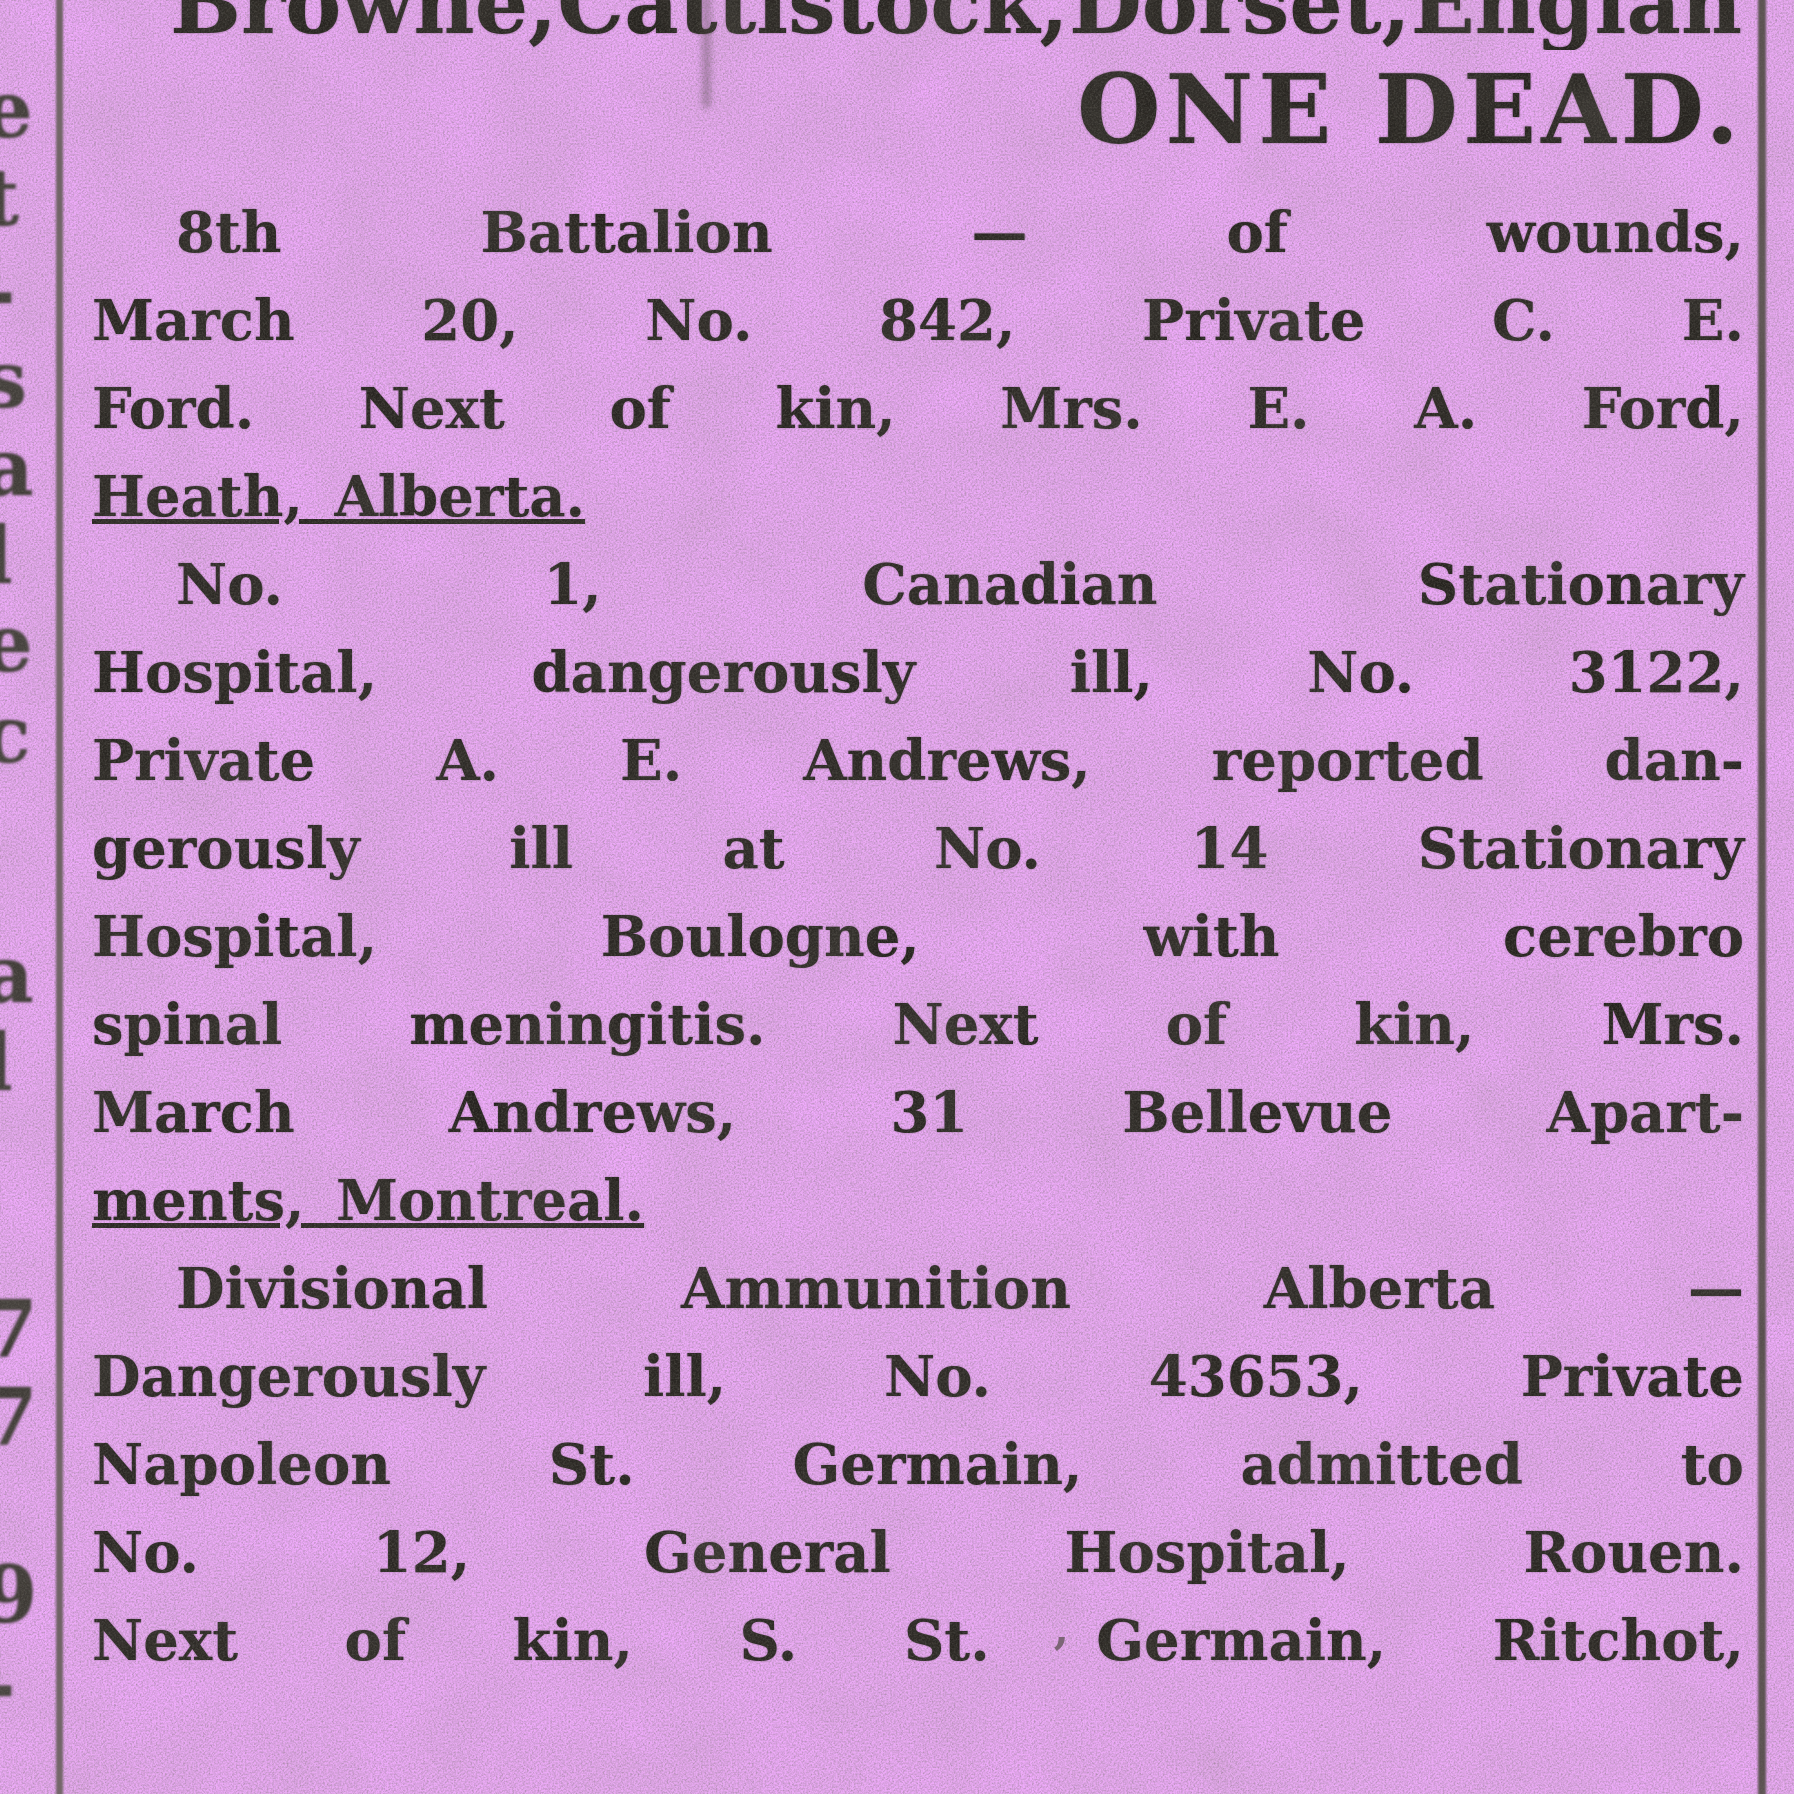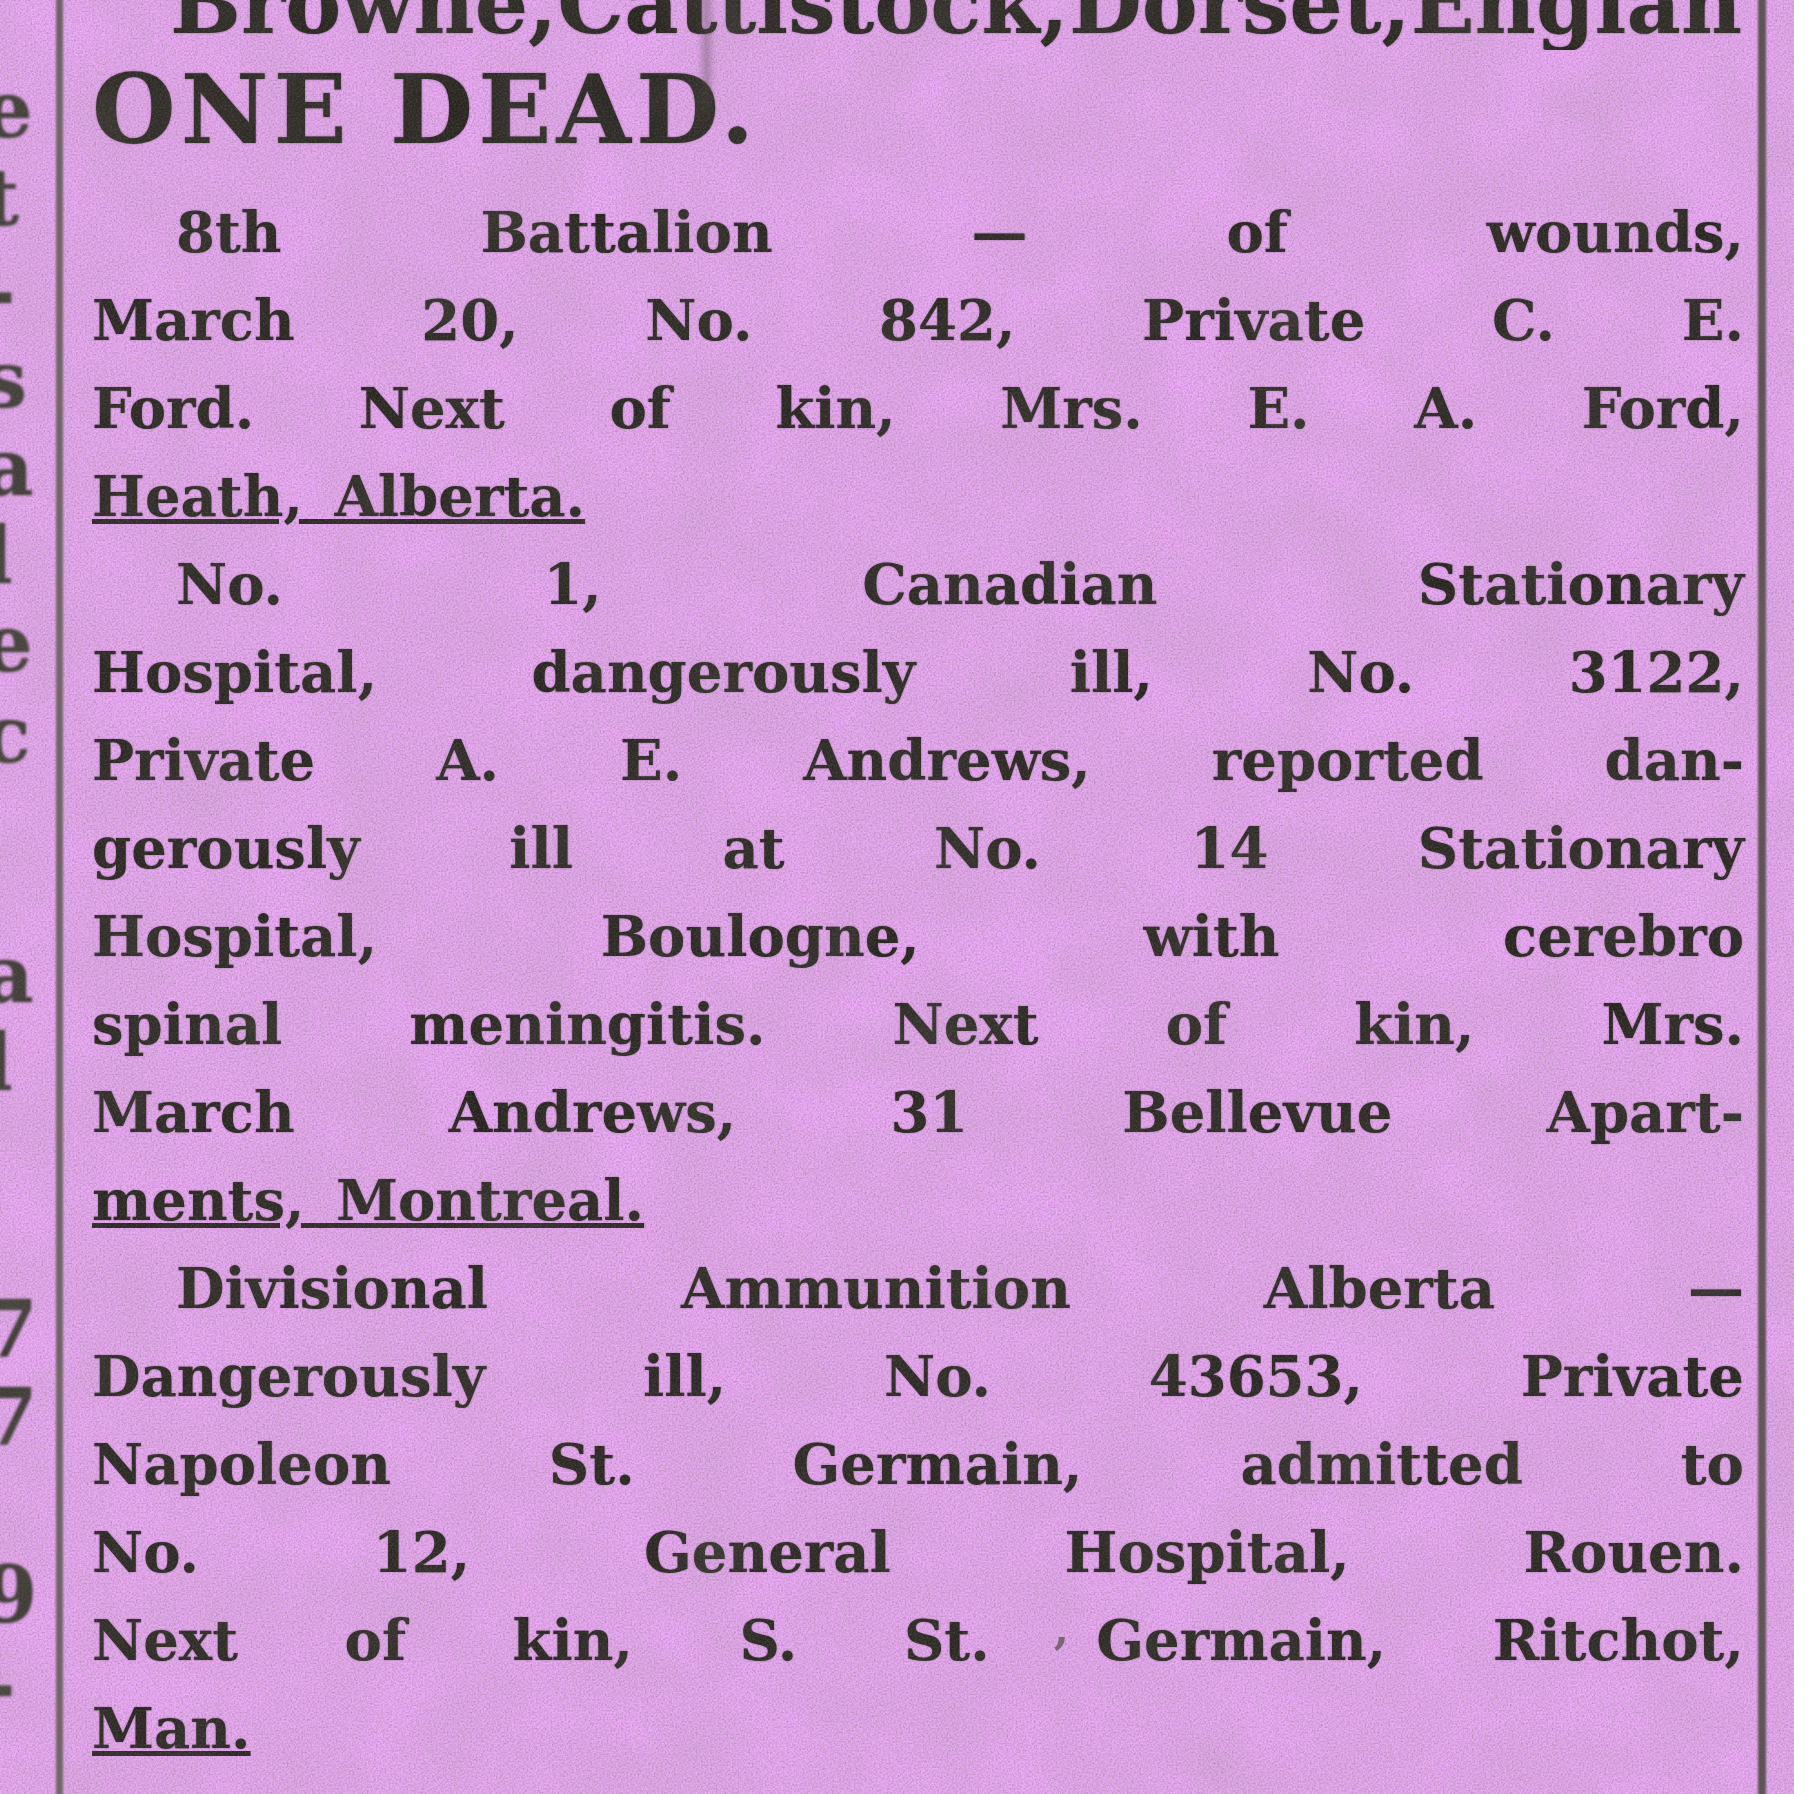--- a/index.html
+++ b/index.html
@@ -19,21 +19,21 @@
   .cut{height:50px;overflow:hidden;position:relative;}
   .cut .row{
     display:flex;justify-content:space-between;box-sizing:border-box;
     width:1460px;padding-left:78px;
     font-size:84px;font-weight:bold;white-space:nowrap;
     transform:translateY(-46px);
     text-shadow:0 0 2px rgba(30,26,22,.55);
   }
   .headline{
     margin:10px 0 28px 0;height:100px;line-height:100px;
-    text-align:left;font-size:96px;font-weight:bold;letter-spacing:5px;
+    text-align:right;font-size:96px;font-weight:bold;letter-spacing:5px;
     text-shadow:0 0 2px rgba(30,26,22,.6);
   }
   .line{
     height:88px;line-height:88px;font-size:56px;font-weight:bold;
     white-space:nowrap;text-shadow:0 0 1.5px rgba(30,26,22,.6);
   }
   .line.just{display:flex;justify-content:space-between;}
   .line.ind{padding-left:84px;}
   .line.plain{word-spacing:12px;text-decoration:underline;}
   
@@ -197,21 +197,20 @@
         </div>
         <div class="line just">
           <span>Next</span>
           <span>of</span>
           <span>kin,</span>
           <span>S.</span>
           <span>St.</span>
           <span>Germain,</span>
           <span>Ritchot,</span>
         </div>
-        <div class="line plain">Man.</div>
       </div>
   </div>
 
   <div class="smudge"></div>
   <div class="tick" id="tick">’</div>
 
   <svg class="noise">
     <filter id="grain">
       <feTurbulence type="fractalNoise" baseFrequency="0.55" numOctaves="2" seed="7" stitchTiles="stitch"></feTurbulence>
       <feColorMatrix type="matrix" values="0 0 0 0 0.16  0 0 0 0 0.15  0 0 0 0 0.13  0.65 0.65 0.65 0 -0.82"></feColorMatrix>

